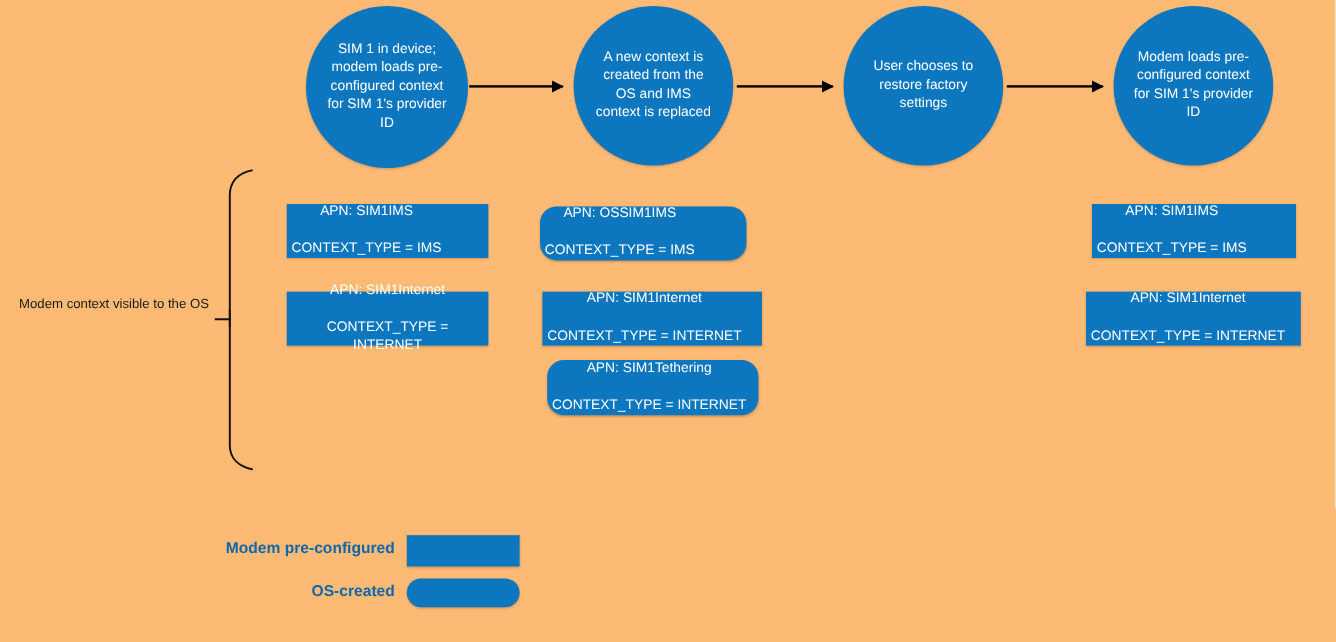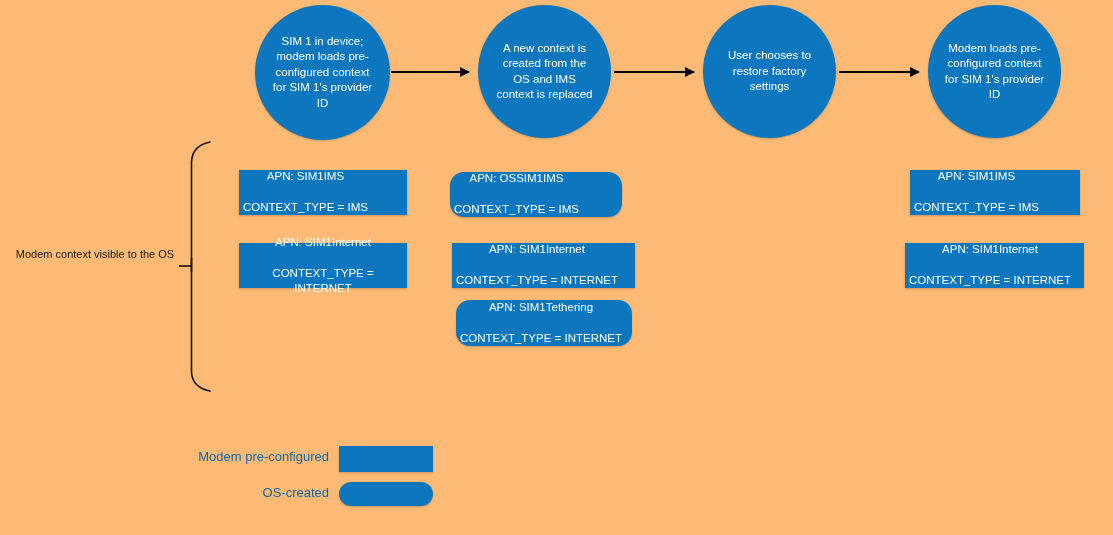--- a/index.html
+++ b/index.html
@@ -93,21 +93,21 @@
     font-size: 11px;
     line-height: 19px;
     color: #1a1a1a;
   }
 
   
   .legend-label {
     position: absolute;
     text-align: right;
     font-size: 13px;
-    font-weight: normal;
+    font-weight: bold;
     color: #1166aa;
     white-space: nowrap;
   }
   .legend-swatch {
     position: absolute;
     background: #0c77bf;
     box-shadow: 0 1px 2px rgba(0,0,0,0.20);
   }
   .legend-swatch.sharp { border-radius: 0; }
   .legend-swatch.pill  { border-radius: 12px; }

